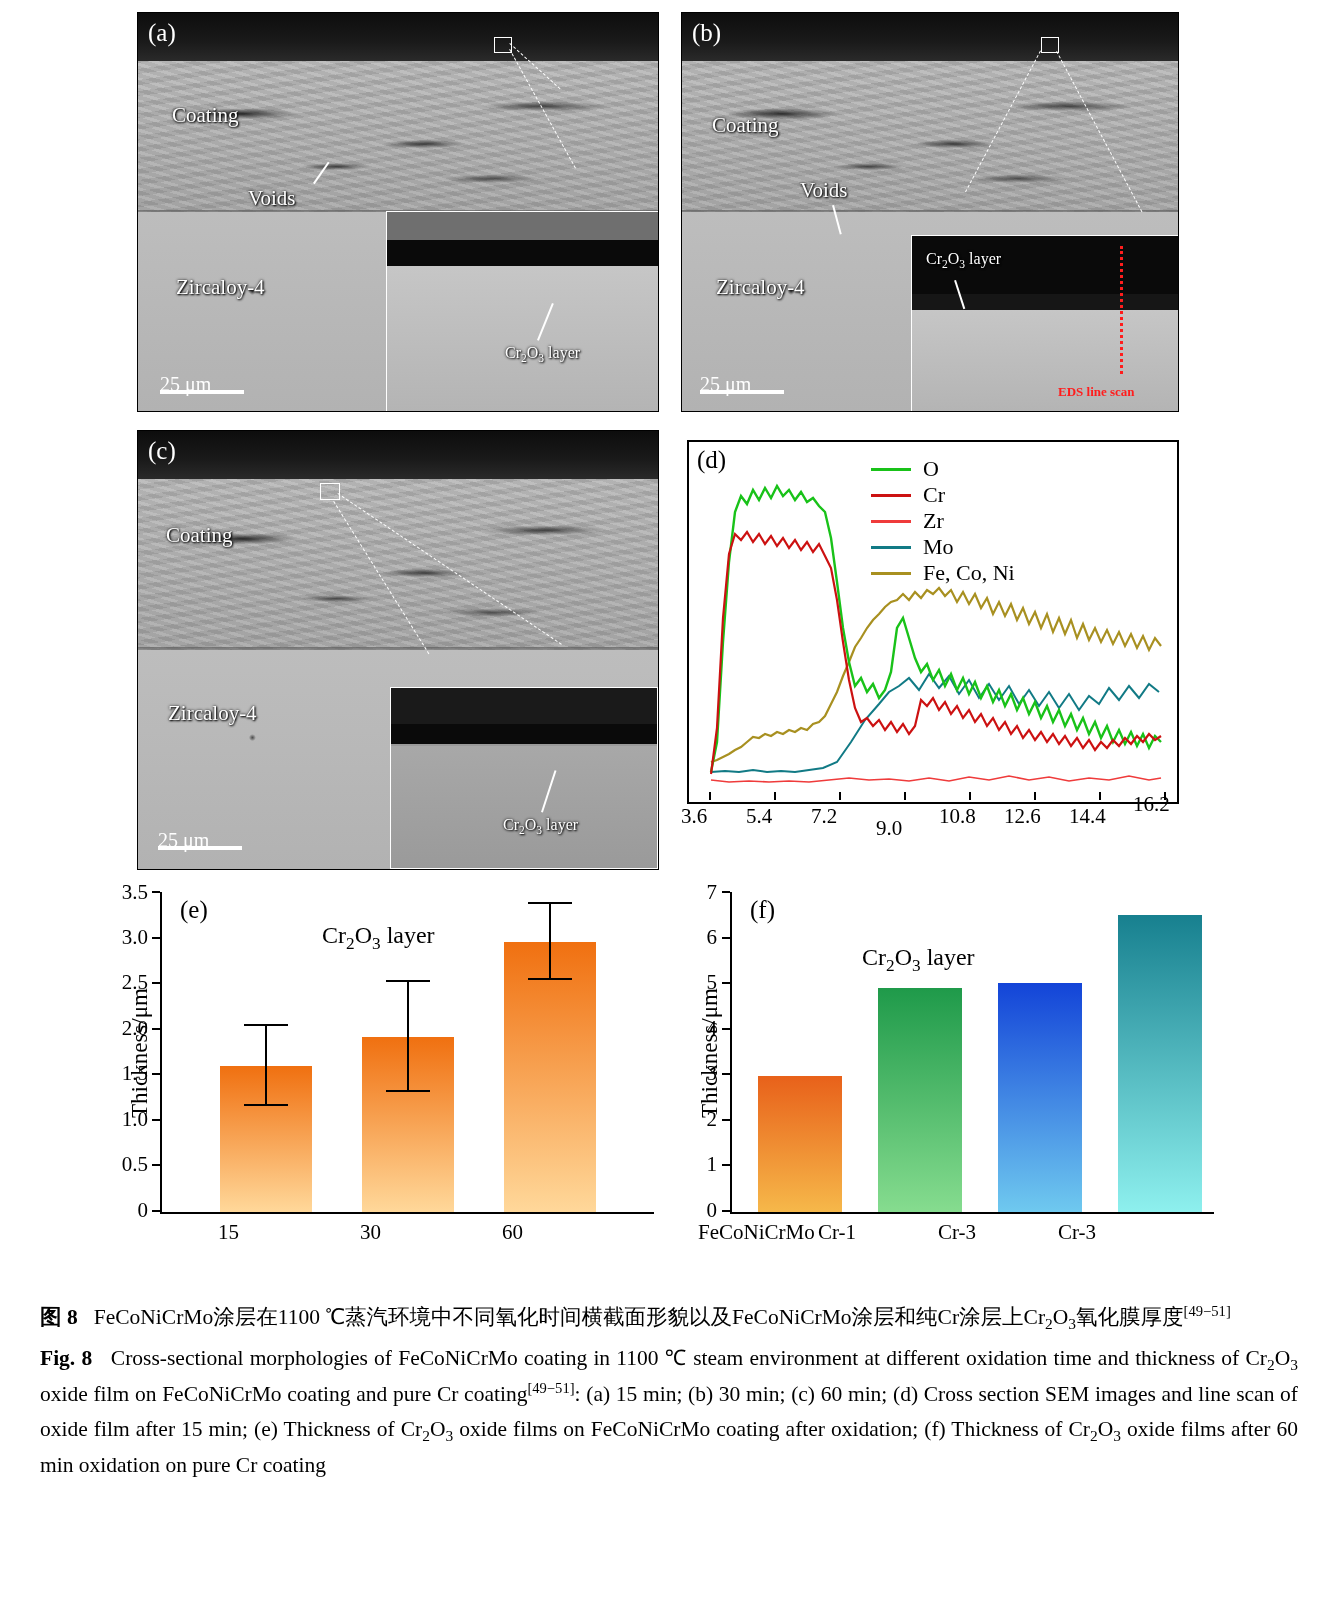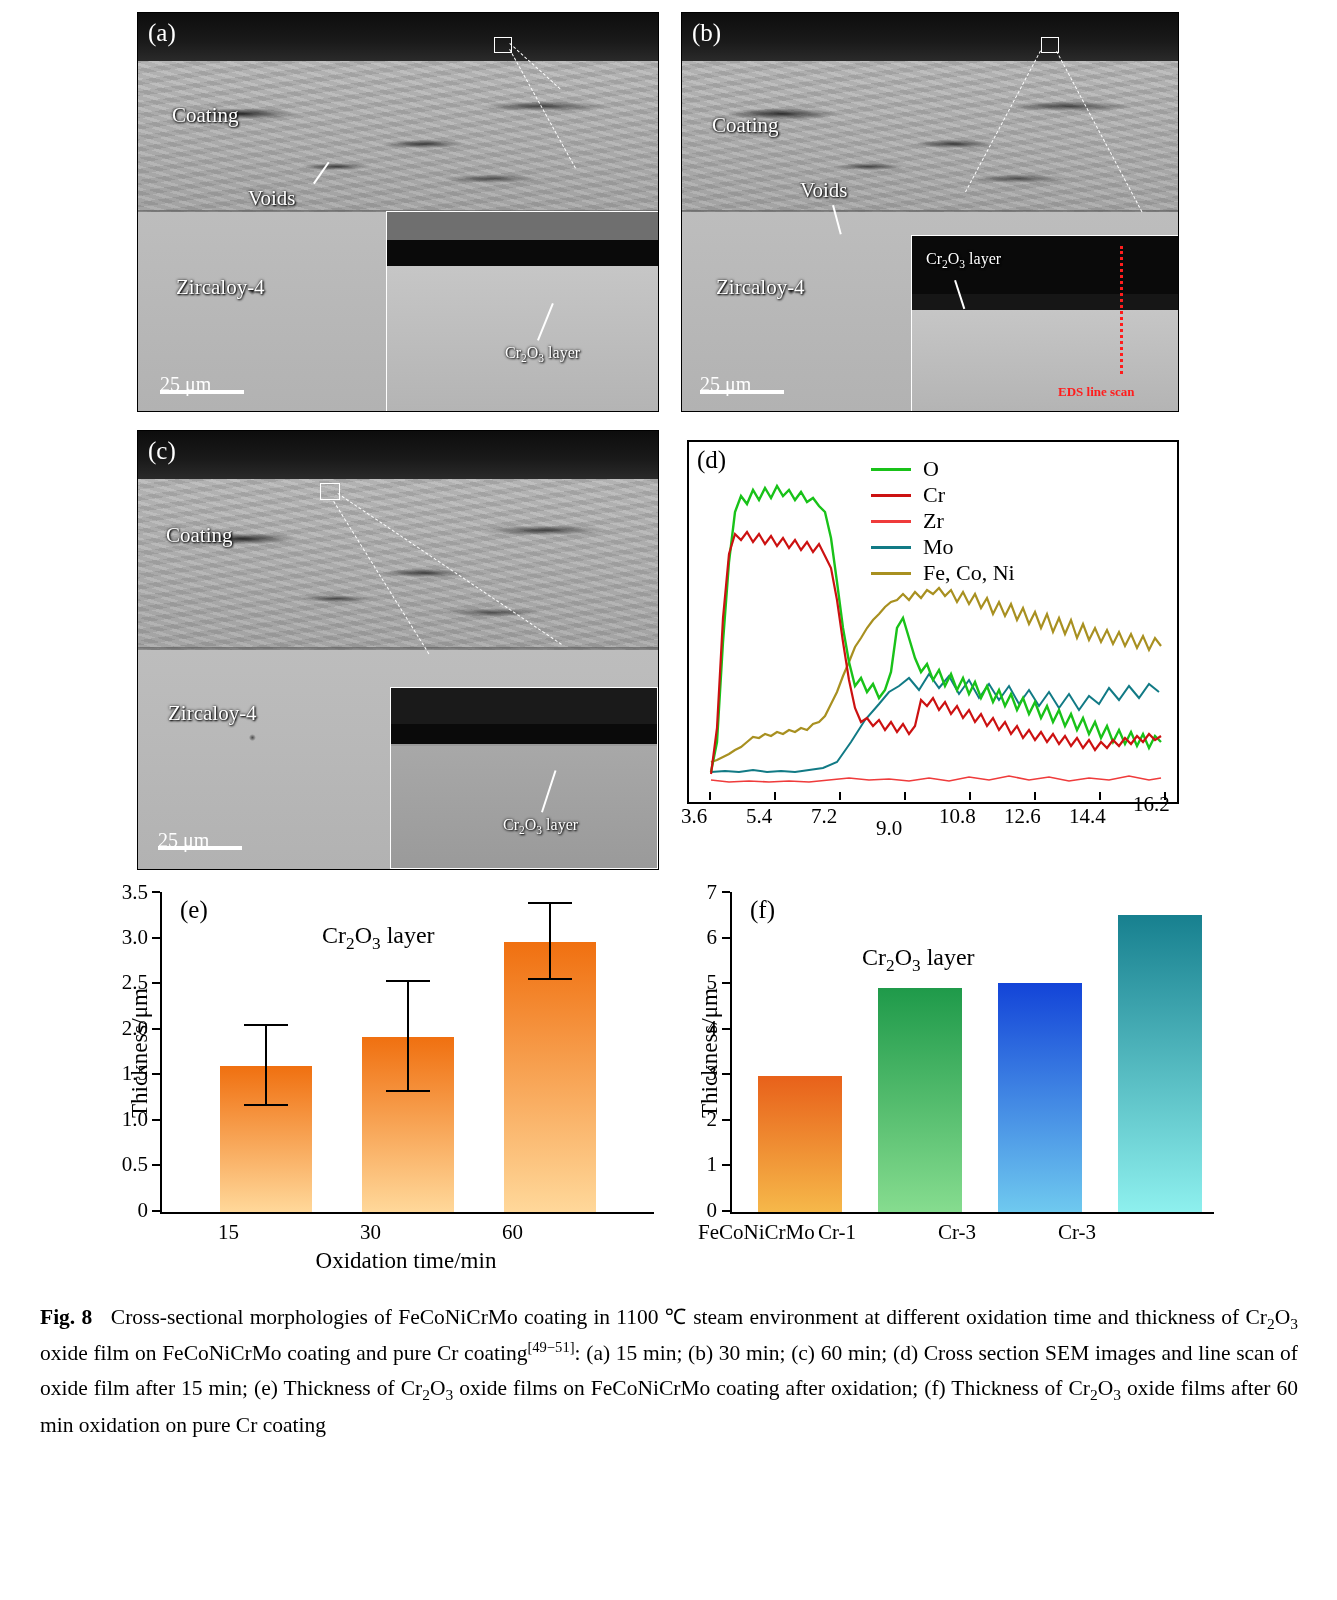--- a/index.html
+++ b/index.html
@@ -274,21 +274,20 @@
     <div class="tick" style="left:0;top:181px;width:38px;text-align:right;">1.5</div>
     <div class="tick" style="left:0;top:136px;width:38px;text-align:right;">2.0</div>
     <div class="tick" style="left:0;top:90px;width:38px;text-align:right;">2.5</div>
     <div class="tick" style="left:0;top:45px;width:38px;text-align:right;">3.0</div>
     <div class="tick" style="left:0;top:0px;width:38px;text-align:right;">3.5</div>
 
     <div class="tick" style="left:108px;top:340px;width:90px;">15</div>
     <div class="tick" style="left:250px;top:340px;width:90px;">30</div>
     <div class="tick" style="left:392px;top:340px;width:90px;">60</div>
 
-    <div class="xlabel" style="left:50px;top:368px;width:492px;">Oxidation time/min</div>
     <div class="ylabel" style="left:-70px;top:160px;width:200px;text-align:center;">Thickness/μm</div>
   </div>
 
   <div class="chart" style="left:675px;top:880px;width:560px;height:400px;">
     <div class="axisbox" style="left:55px;top:12px;width:482px;height:320px;border-right:none;border-top:none;">
       <div class="panel-label" style="left:18px;top:4px;color:#000;">(f)</div>
       <div class="chart-note" style="left:130px;top:52px;">Cr<sub>2</sub>O<sub>3</sub> layer</div>
 
       <div class="bar" style="left:26px;width:84px;height:136px;background:linear-gradient(180deg,#e8611a,#f6b84a);"></div>
       <div class="bar" style="left:146px;width:84px;height:224px;background:linear-gradient(180deg,#1f9a4a,#86dc8f);"></div>
@@ -318,17 +317,21 @@
     <div class="tick" style="left:143px;top:340px;width:130px;">Cr-1</div>
     <div class="tick" style="left:263px;top:340px;width:130px;">Cr-3</div>
     <div class="tick" style="left:383px;top:340px;width:130px;">Cr-3</div>
 
     <div class="ylabel" style="left:-65px;top:160px;width:200px;text-align:center;">Thickness/μm</div>
   </div>
 
 </div>
 
 <div class="caption">
+  <p class="cn">
+    <b>图 8</b>
+    &nbsp;&nbsp;FeCoNiCrMo涂层在1100 ℃蒸汽环境中不同氧化时间横截面形貌以及FeCoNiCrMo涂层和纯Cr涂层上Cr<sub>2</sub>O<sub>3</sub>氧化膜厚度<sup>[49−51]</sup>
+  </p>
   <p>
     <b>Fig. 8</b>
     &nbsp;&nbsp;Cross-sectional morphologies of FeCoNiCrMo coating in 1100 ℃ steam environment at different oxidation time and thickness of Cr<sub>2</sub>O<sub>3</sub> oxide film on FeCoNiCrMo coating and pure Cr coating<sup>[49−51]</sup>: (a) 15 min; (b) 30 min; (c) 60 min; (d) Cross section SEM images and line scan of oxide film after 15 min; (e) Thickness of Cr<sub>2</sub>O<sub>3</sub> oxide films on FeCoNiCrMo coating after oxidation; (f) Thickness of Cr<sub>2</sub>O<sub>3</sub> oxide films after 60 min oxidation on pure Cr coating
   </p>
 </div>
 
 </body></html>

